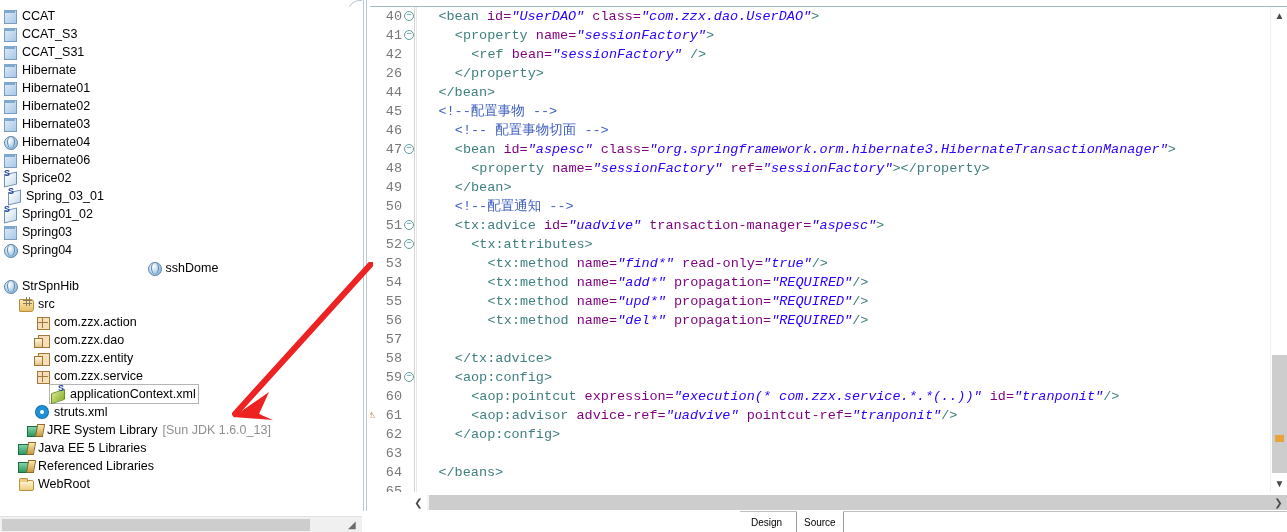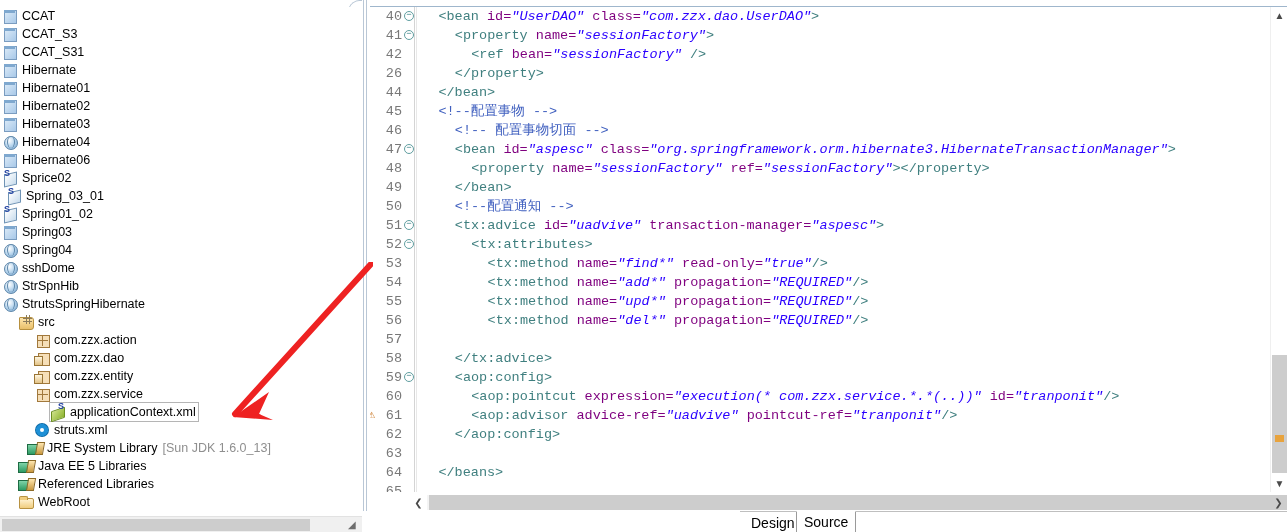--- a/index.html
+++ b/index.html
@@ -311,21 +311,21 @@
   }
 
   
   .bottom-tabs{
     position:absolute; left:370px; top:511px; width:917px; height:21px;
     border-top:1px solid #bfbfbf;
     background:#ffffff;
   }
   .btab{
     position:absolute; top:0; height:21px; line-height:20px;
-    font-size:14px; color:#000000; padding:0 7px;
+    font-size:10px; color:#000000; padding:0 7px;
     border:1px solid transparent;
   }
   .btab-design{ left:3px; }
   .btab-source{
     left:56px;
     background:#ffffff;
     border-left:1px solid #9a9a9a;
     border-right:1px solid #9a9a9a;
     border-bottom:1px solid #9a9a9a;
     border-top:1px solid #ffffff;
@@ -429,36 +429,30 @@
             <span class="ico ico-proj"></span>
             <span class="lbl">Spring03</span>
           </div>
         </div>
         <div class="tree-row" style="padding-left: 2px;">
           <div style="display: flex; align-items: center;">
             <span class="ico ico-web"></span>
             <span class="lbl">Spring04</span>
           </div>
         </div>
-        <div class="tree-row" style="padding-left: 2px;">
+        <div class="tree-row" style="padding-left: 2px; justify-content: center;">
           <div style="display: flex; align-items: center;">
             <span class="ico ico-web"></span>
             <span class="lbl">sshDome</span>
           </div>
         </div>
         <div class="tree-row" style="padding-left: 2px;">
           <div style="display: flex; align-items: center;">
             <span class="ico ico-web"></span>
             <span class="lbl">StrSpnHib</span>
-          </div>
-        </div>
-        <div class="tree-row" style="padding-left: 2px;">
-          <div style="display: flex; align-items: center;">
-            <span class="ico ico-web"></span>
-            <span class="lbl">StrutsSpringHibernate</span>
           </div>
         </div>
         <div class="tree-row" style="padding-left: 18px;">
           <div style="display: flex; align-items: center;">
             <span class="ico ico-src"></span>
             <span class="lbl">src</span>
           </div>
         </div>
         <div class="tree-row" style="padding-left: 34px;">
           <div style="display: flex; align-items: center;">

